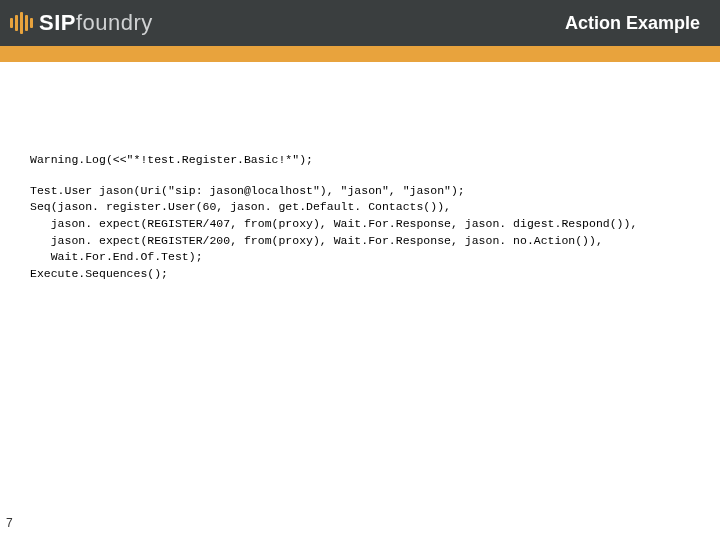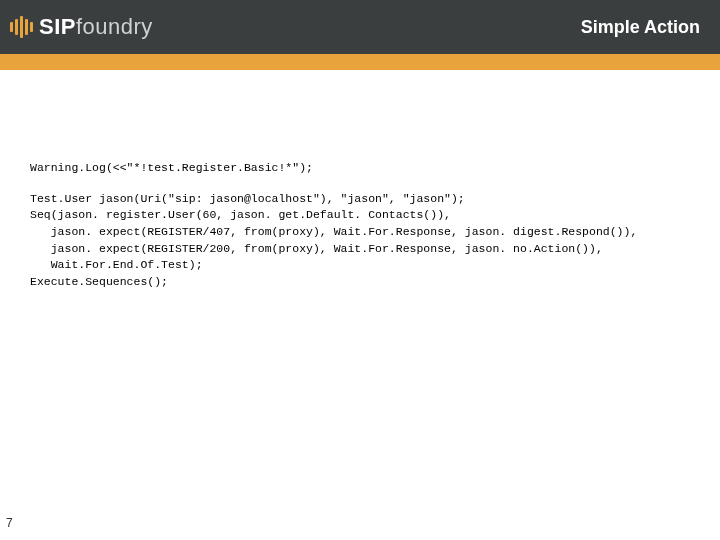--- a/index.html
+++ b/index.html
@@ -7,21 +7,21 @@
     padding: 0;
     width: 720px;
     height: 540px;
     background: #ffffff;
     font-family: Arial, Helvetica, sans-serif;
     overflow: hidden;
     position: relative;
   }
   .header {
     width: 100%;
-    height: 54px;
+    height: 46px;
     background: #3a3e3f;
     display: flex;
     align-items: center;
     justify-content: space-between;
     padding: 0 20px 0 10px;
     box-sizing: border-box;
   }
   .logo {
     display: flex;
     align-items: center;
@@ -91,21 +91,21 @@
       <div class="bar b1"></div>
       <div class="bar b2"></div>
       <div class="bar b3"></div>
       <div class="bar b4"></div>
       <div class="bar b5"></div>
     </div>
     <span class="logo-text">
       <span>SIP</span><span class="thin">foundry</span>
     </span>
   </div>
-  <div class="slide-title">Simple Action</div>
+  <div class="slide-title">Action Example</div>
 </div>
 
 <div class="accent-bar"></div>
 
 <div class="content">
   <pre class="code">Warning.Log(&lt;&lt;"*!test.Register.Basic!*");</pre>
   <div style="height:14px"></div>
   <pre class="code">Test.User jason(Uri("sip: jason@localhost"), "jason", "jason");
 Seq(jason. register.User(60, jason. get.Default. Contacts()),
    jason. expect(REGISTER/407, from(proxy), Wait.For.Response, jason. digest.Respond()),

